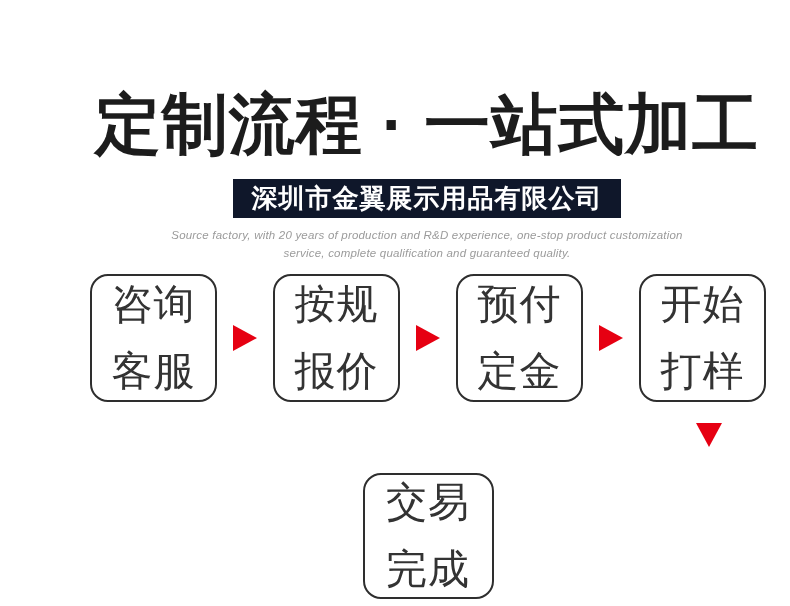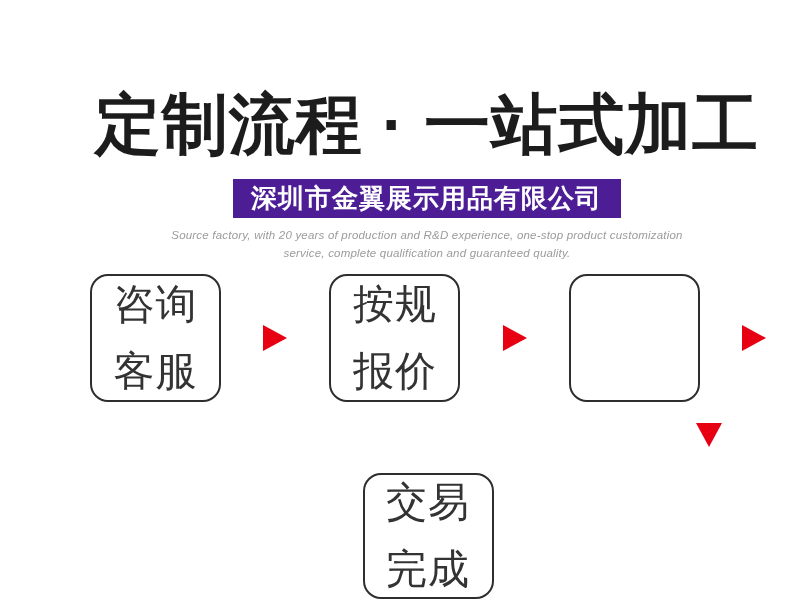--- a/index.html
+++ b/index.html
@@ -25,24 +25,25 @@
     white-space: nowrap;
   }
   .banner {
     position: absolute;
     top: 147px;
     left: 50%;
     transform: translateX(-50%);
     min-width: 388px;
     height: 39px;
     line-height: 39px;
-    background: #4c1d95;
+    background: #0f172a;
     color: #ffffff;
     font-size: 26px;
     font-weight: bold;
+    text-align: center;
     padding: 0 18px;
     letter-spacing: 1px;
     white-space: nowrap;
   }
   .sub {
     position: absolute;
     left: 0;
     width: 100%;
     text-align: center;
     font-size: 11.5px;
@@ -112,22 +113,28 @@
       <span>咨询</span>
       <span>客服</span>
     </div>
     <span class="arrow-right"></span>
     <div class="step-box">
       <span>按规</span>
       <span>报价</span>
     </div>
     <span class="arrow-right"></span>
     <div class="step-box">
+      <span>预付</span>
+      <span>定金</span>
     </div>
     <span class="arrow-right"></span>
+    <div class="step-box">
+      <span>开始</span>
+      <span>打样</span>
+    </div>
   </div>
 
   <span class="arrow-down"></span>
 
   <div class="flow-row row2">
     <div class="step-box">
       <span>交易</span>
       <span>完成</span>
     </div>
     <span class="arrow-right"></span>

